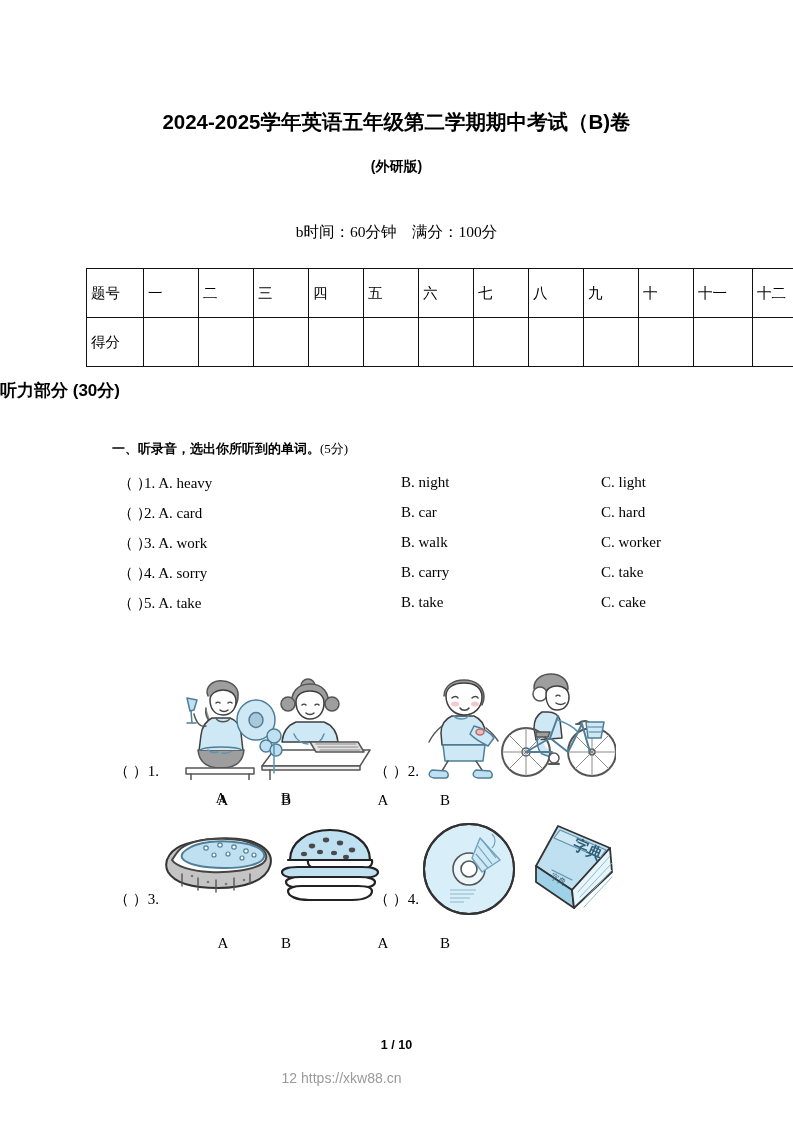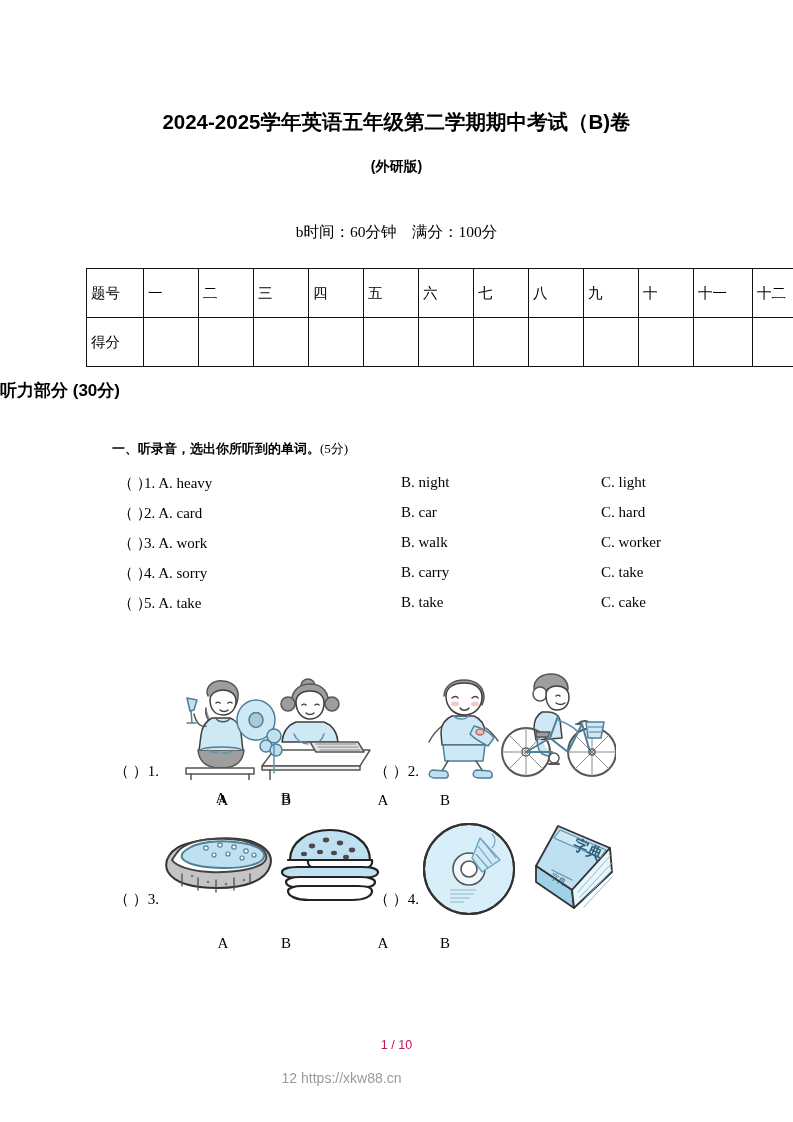--- a/index.html
+++ b/index.html
@@ -146,23 +146,23 @@
   }
 
   
   .page-num {
     position: absolute;
     top: 1038px;
     left: 0;
     width: 793px;
     text-align: center;
     font-family: "Liberation Sans", "DejaVu Sans", sans-serif;
-    font-weight: normal;
+    font-weight: bold;
     font-size: 12.5px;
-    color: #be185d;
+    color: #000000;
   }
   .watermark {
     position: absolute;
     top: 1070px;
     left: 0;
     width: 683px;
     text-align: center;
     font-family: "Liberation Sans", "DejaVu Sans", sans-serif;
     font-size: 14px;
     color: #9a9a9a;

